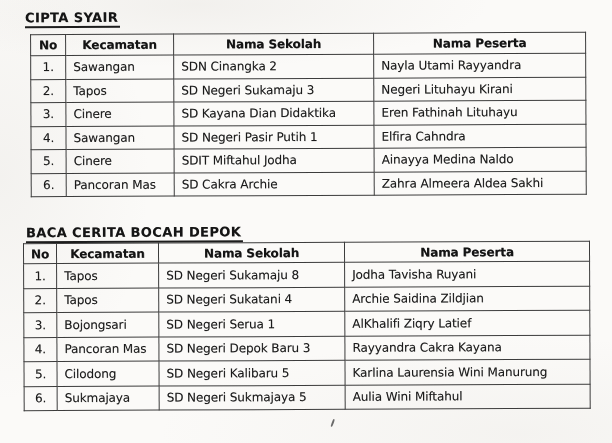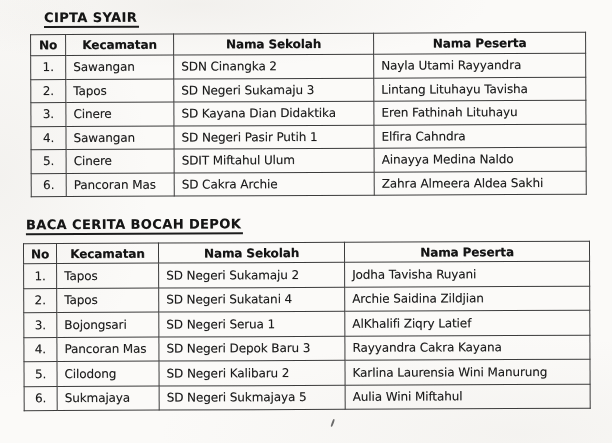--- a/index.html
+++ b/index.html
@@ -30,22 +30,22 @@
     display: inline-block;
     font-size: 13px;
     font-weight: 700;
     letter-spacing: 0.4px;
     color: #151515;
     border-bottom: 2.4px solid #1d1d1d;
     padding: 0 2px 1px 0;
     text-shadow: 0.2px 0.2px 0.4px rgba(35,35,35,0.45);
     white-space: nowrap;
   }
-  #title-1 { left: 44px; top: 9px; }
-  #title-2 { left: 25px; top: 216px; text-align: right; }
+  #title-1 { left: 25px; top: 9px; }
+  #title-2 { left: 25px; top: 224px; text-align: right; }
 
   table.doc-table {
     position: absolute;
     border-collapse: collapse;
     table-layout: fixed;
     background: transparent;
   }
   #table-1 { left: 30px; top: 33px; width: 555px; }
   #table-2 { left: 22px; top: 242px; width: 566px; }
 
@@ -111,38 +111,38 @@
       <tr>
         <td class="cell-no">1.</td>
         <td>Sawangan</td>
         <td>SDN Cinangka 2</td>
         <td>Nayla Utami Rayyandra</td>
       </tr>
       <tr>
         <td class="cell-no">2.</td>
         <td>Tapos</td>
         <td>SD Negeri Sukamaju 3</td>
-        <td>Lintang Lituhayu Tavisha</td>
+        <td>Negeri Lituhayu Kirani</td>
       </tr>
       <tr>
         <td class="cell-no">3.</td>
         <td>Cinere</td>
         <td>SD Kayana Dian Didaktika</td>
         <td>Eren Fathinah Lituhayu</td>
       </tr>
       <tr>
         <td class="cell-no">4.</td>
         <td>Sawangan</td>
         <td>SD Negeri Pasir Putih 1</td>
         <td>Elfira Cahndra</td>
       </tr>
       <tr>
         <td class="cell-no">5.</td>
         <td>Cinere</td>
-        <td>SDIT Miftahul Ulum</td>
+        <td>SDIT Miftahul Jodha</td>
         <td>Ainayya Medina Naldo</td>
       </tr>
       <tr>
         <td class="cell-no">6.</td>
         <td>Pancoran Mas</td>
         <td>SD Cakra Archie</td>
         <td>Zahra Almeera Aldea Sakhi</td>
       </tr>
     </tbody>
   </table>
@@ -161,21 +161,21 @@
         <th>No</th>
         <th>Kecamatan</th>
         <th>Nama Sekolah</th>
         <th>Nama Peserta</th>
       </tr>
     </thead>
     <tbody>
       <tr>
         <td class="cell-no">1.</td>
         <td>Tapos</td>
-        <td>SD Negeri Sukamaju 2</td>
+        <td>SD Negeri Sukamaju 8</td>
         <td>Jodha Tavisha Ruyani</td>
       </tr>
       <tr>
         <td class="cell-no">2.</td>
         <td>Tapos</td>
         <td>SD Negeri Sukatani 4</td>
         <td>Archie Saidina Zildjian</td>
       </tr>
       <tr>
         <td class="cell-no">3.</td>
@@ -185,21 +185,21 @@
       </tr>
       <tr>
         <td class="cell-no">4.</td>
         <td>Pancoran Mas</td>
         <td>SD Negeri Depok Baru 3</td>
         <td>Rayyandra Cakra Kayana</td>
       </tr>
       <tr>
         <td class="cell-no">5.</td>
         <td>Cilodong</td>
-        <td>SD Negeri Kalibaru 2</td>
+        <td>SD Negeri Kalibaru 5</td>
         <td>Karlina Laurensia Wini Manurung</td>
       </tr>
       <tr>
         <td class="cell-no">6.</td>
         <td>Sukmajaya</td>
         <td>SD Negeri Sukmajaya 5</td>
         <td>Aulia Wini Miftahul</td>
       </tr>
     </tbody>
   </table>

